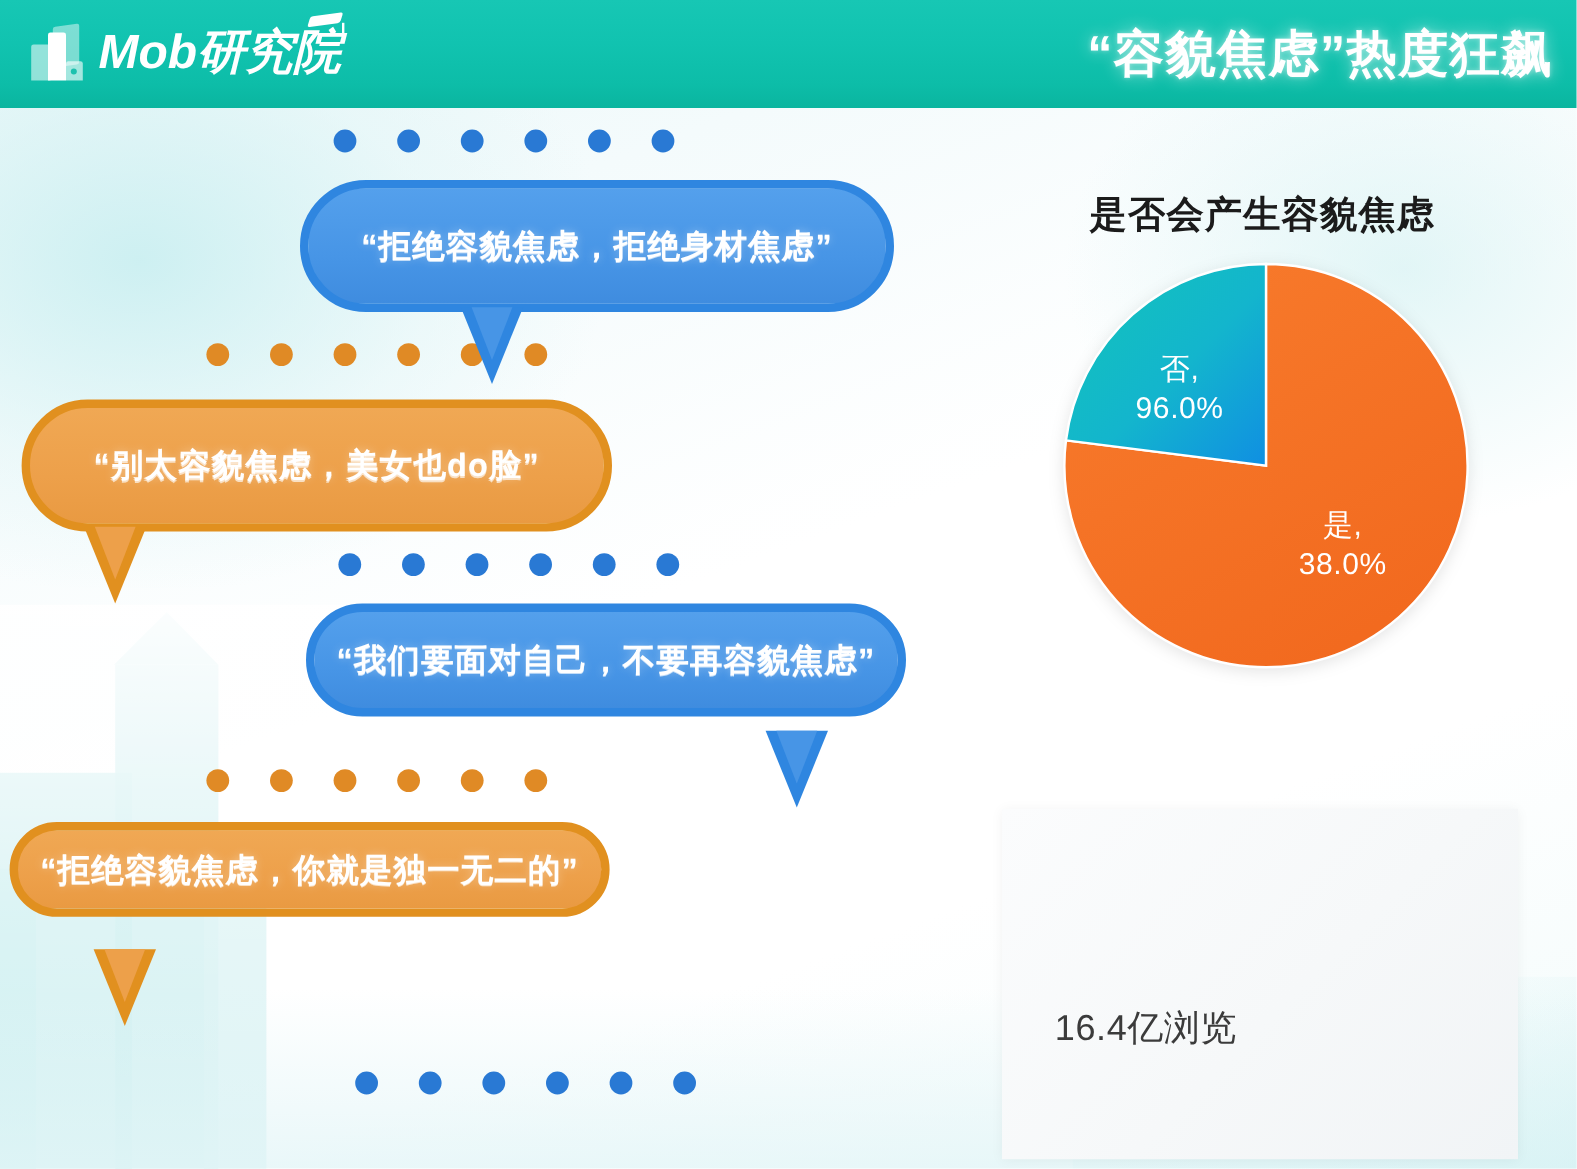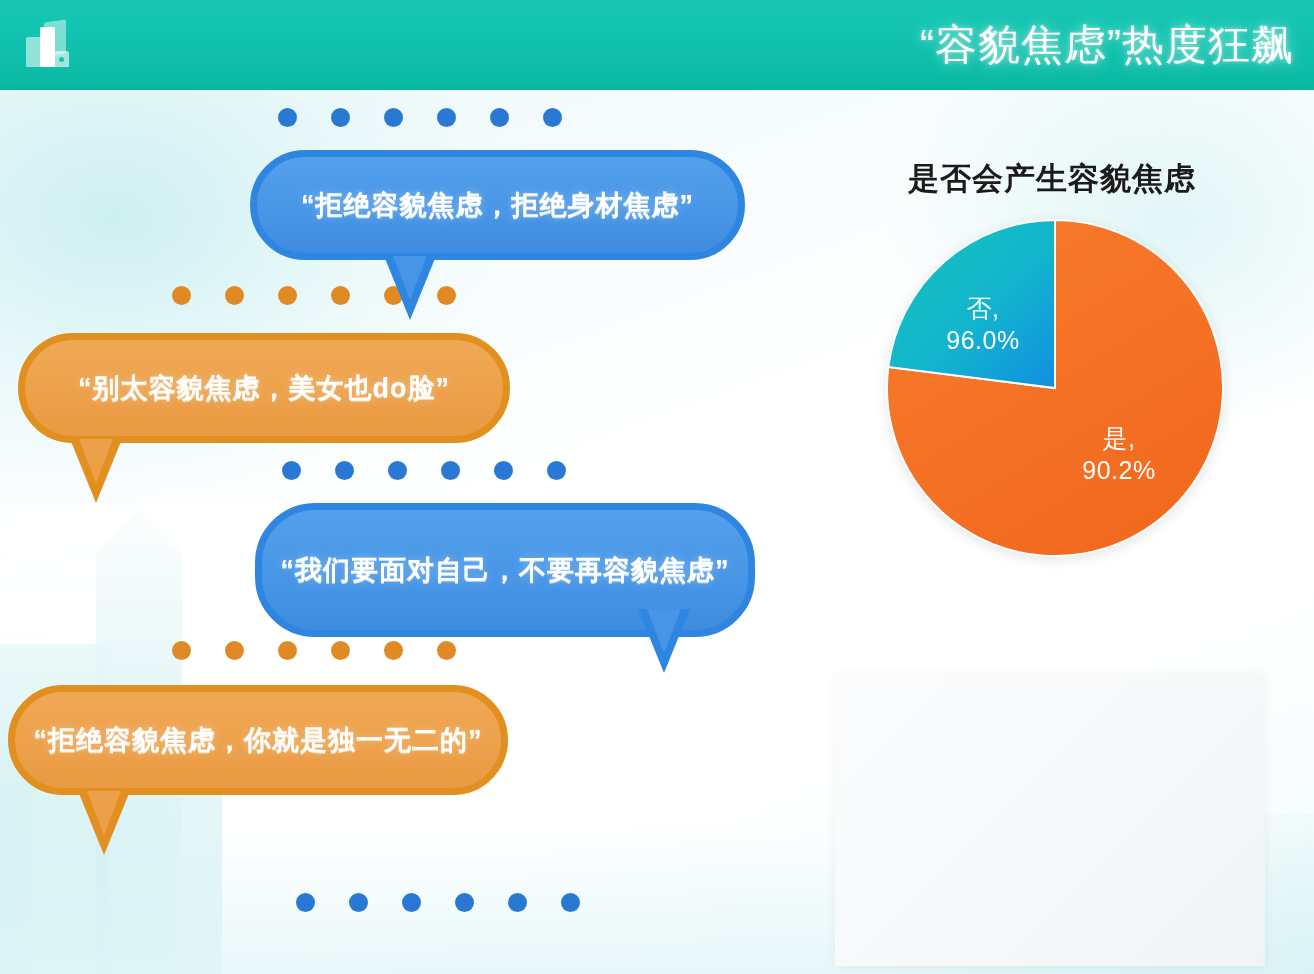--- a/index.html
+++ b/index.html
@@ -172,21 +172,21 @@
     width: 2px; height: 11px;
     background: #ffffff;
   }
   .header-title {
     position: absolute;
     right: 20px;
     top: 50%;
     transform: translateY(-50%);
     color: #ffffff;
     font-size: 42px;
-    font-weight: normal;
+    font-weight: bold;
     letter-spacing: 1px;
     white-space: nowrap;
     text-shadow: 0 0 14px rgba(255,255,255,.55), 0 0 4px rgba(255,255,255,.4);
   }
 
   
   .left-col {
     position: absolute;
     left: 0; top: 90px;
     width: 790px; height: 884px;
@@ -353,20 +353,24 @@
   <div class="header">
     <div class="header-inner">
       <div class="logo">
         <div class="logo-mark">
           <span class="lm-c"></span>
           <span class="lm-a"></span>
           <span class="lm-b"></span>
           <span class="lm-d"></span>
           <span class="lm-dot"></span>
         </div>
+        <div class="logo-text">Mob研究院<span class="logo-cap">
+              <span class="cap-top"></span>
+              <span class="cap-tassel"></span>
+            </span></div>
       </div>
       <div class="header-title">“容貌焦虑”热度狂飙</div>
     </div>
   </div>
 
   <div class="left-col">
       <div class="dot-row" style="left: 278px; top: 18px;">
         <span class="dot" style="background: rgb(41, 121, 212);"></span>
         <span class="dot" style="background: rgb(41, 121, 212);"></span>
         <span class="dot" style="background: rgb(41, 121, 212);"></span>
@@ -407,25 +411,25 @@
         <span class="dot" style="background: rgb(41, 121, 212);"></span>
       </div>
       <div class="bubble bubble-blue" style="left: 250px; top: 60px; width: 495px; height: 110px;">
         <span>“拒绝容貌焦虑，拒绝身材焦虑”</span>
       </div>
       <div class="tail tail-blue" style="left: 384px; top: 166px;"></div>
       <div class="bubble bubble-orange" style="left: 18px; top: 243px; width: 492px; height: 110px;">
         <span>“别太容貌焦虑，美女也do脸”</span>
       </div>
       <div class="tail tail-orange" style="left: 70px; top: 349px;"></div>
-      <div class="bubble bubble-blue" style="left: 255px; top: 413px; width: 500px; height: 134px;">
+      <div class="bubble bubble-blue" style="left: 255px; top: 413px; width: 500px; height: 94px;">
         <span>“我们要面对自己，不要再容貌焦虑”</span>
       </div>
       <div class="tail tail-blue" style="left: 638px; top: 519px;"></div>
-      <div class="bubble bubble-orange" style="left: 8px; top: 595px; width: 500px; height: 110px;">
+      <div class="bubble bubble-orange" style="left: 8px; top: 595px; width: 500px; height: 79px;">
         <span>“拒绝容貌焦虑，你就是独一无二的”</span>
       </div>
       <div class="tail tail-orange" style="left: 78px; top: 701px;"></div>
     </div>
 
   <div class="right-col">
     <div class="chart-title">是否会产生容貌焦虑</div>
 
     <div class="pie-wrap">
       <svg class="pie-svg" width="340" height="340" viewBox="0 0 340 340">
@@ -444,21 +448,22 @@
         <path id="slice-yes" fill="url(#gradYes)" stroke="#ffffff" stroke-width="2" d="M 170 170 L 170.00 2.00 A 168 168 0 1 1 3.32 148.94 Z"></path>
 
         <path id="slice-no" fill="url(#gradNo)" stroke="#ffffff" stroke-width="2" d="M 170 170 L 3.32 148.94 A 168 168 0 0 1 170.00 2.00 Z"></path>
       </svg>
       <div class="pie-label pie-label-no">
         <div>否,</div>
         <div>96.0%</div>
       </div>
       <div class="pie-label pie-label-yes">
         <div>是,</div>
-        <div>90.2%</div>
+        <div>38.0%</div>
       </div>
     </div>
 
     <div class="hash-card">
+      <div class="hash-sub">16.4亿浏览</div>
     </div>
   </div>
 
 </div>
 
 </body></html>

